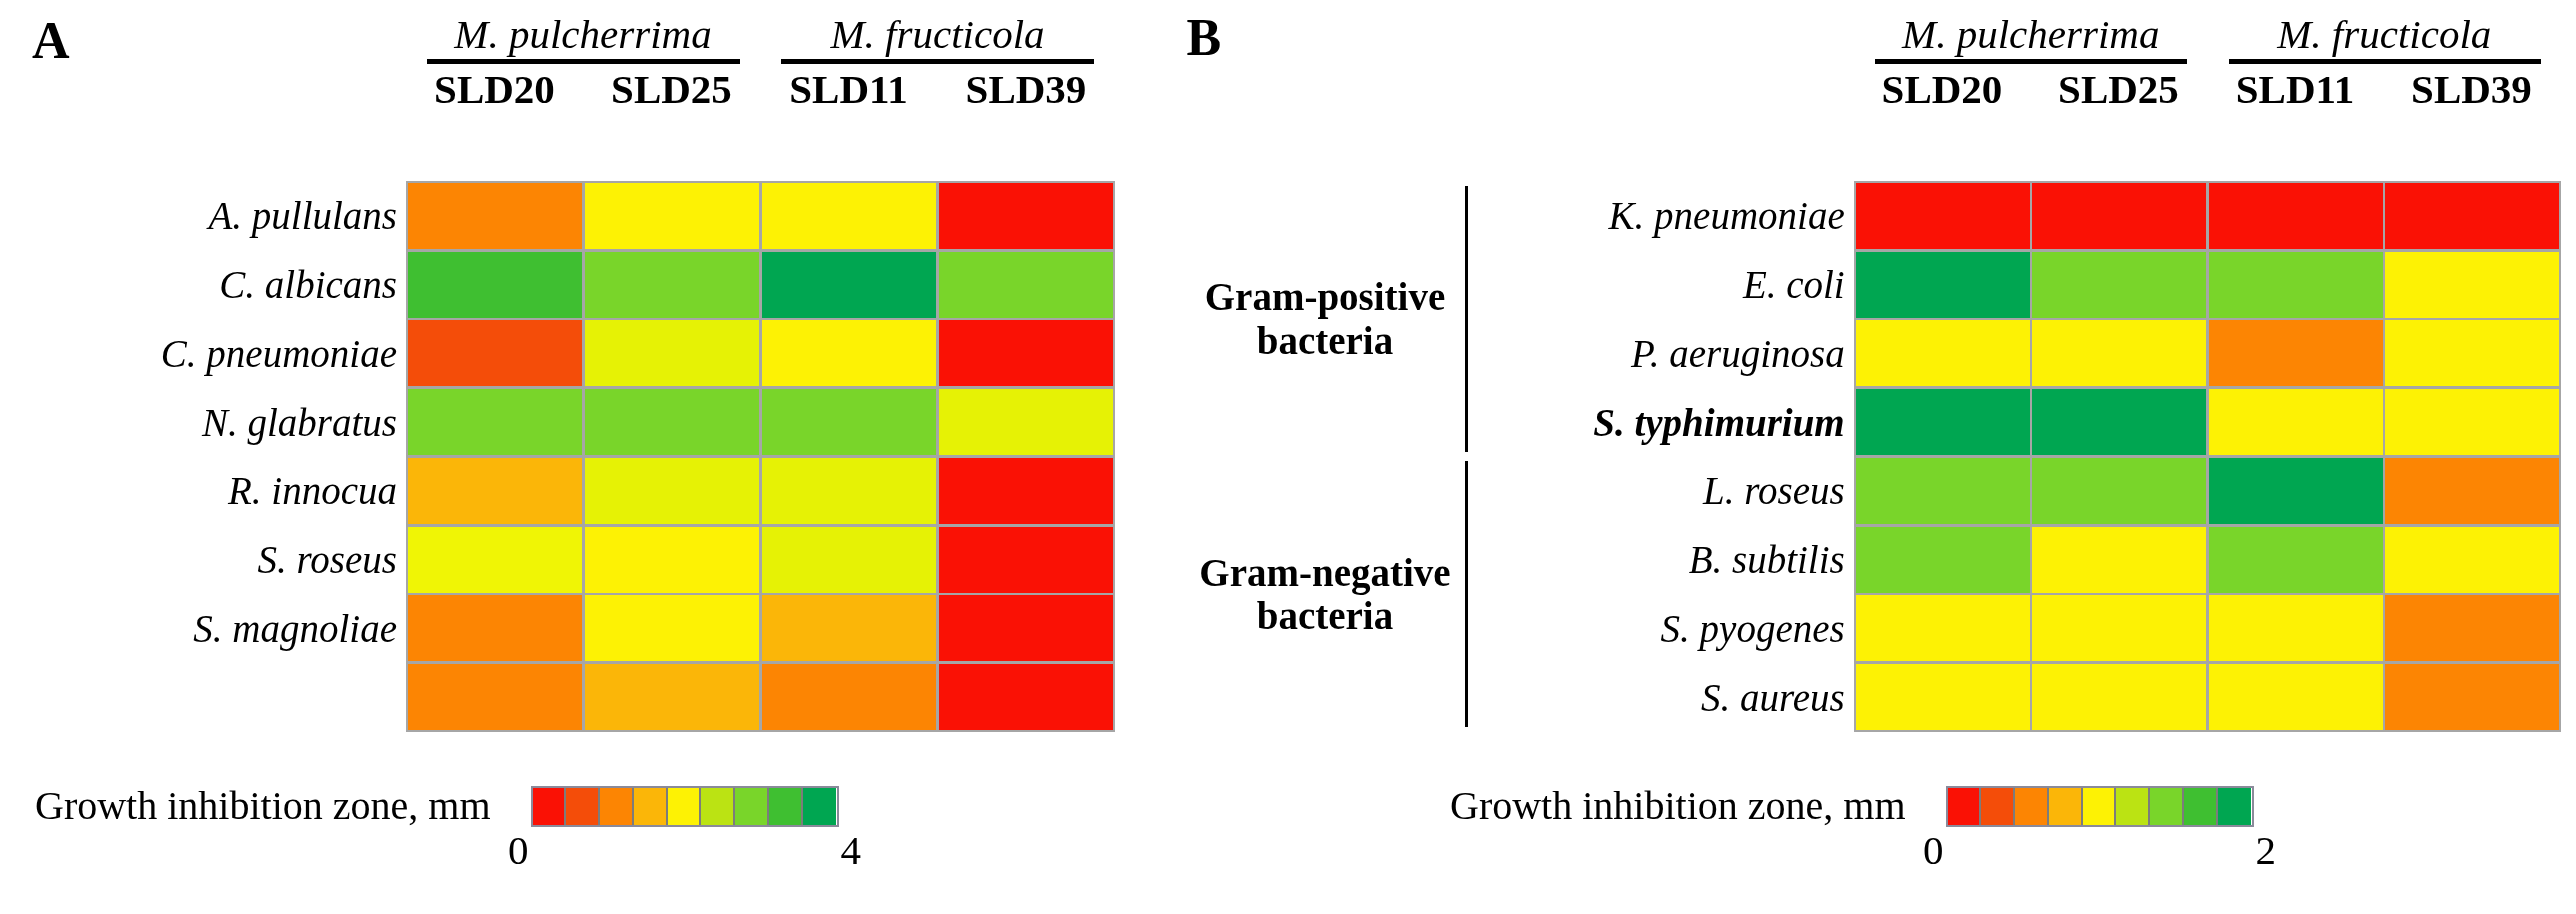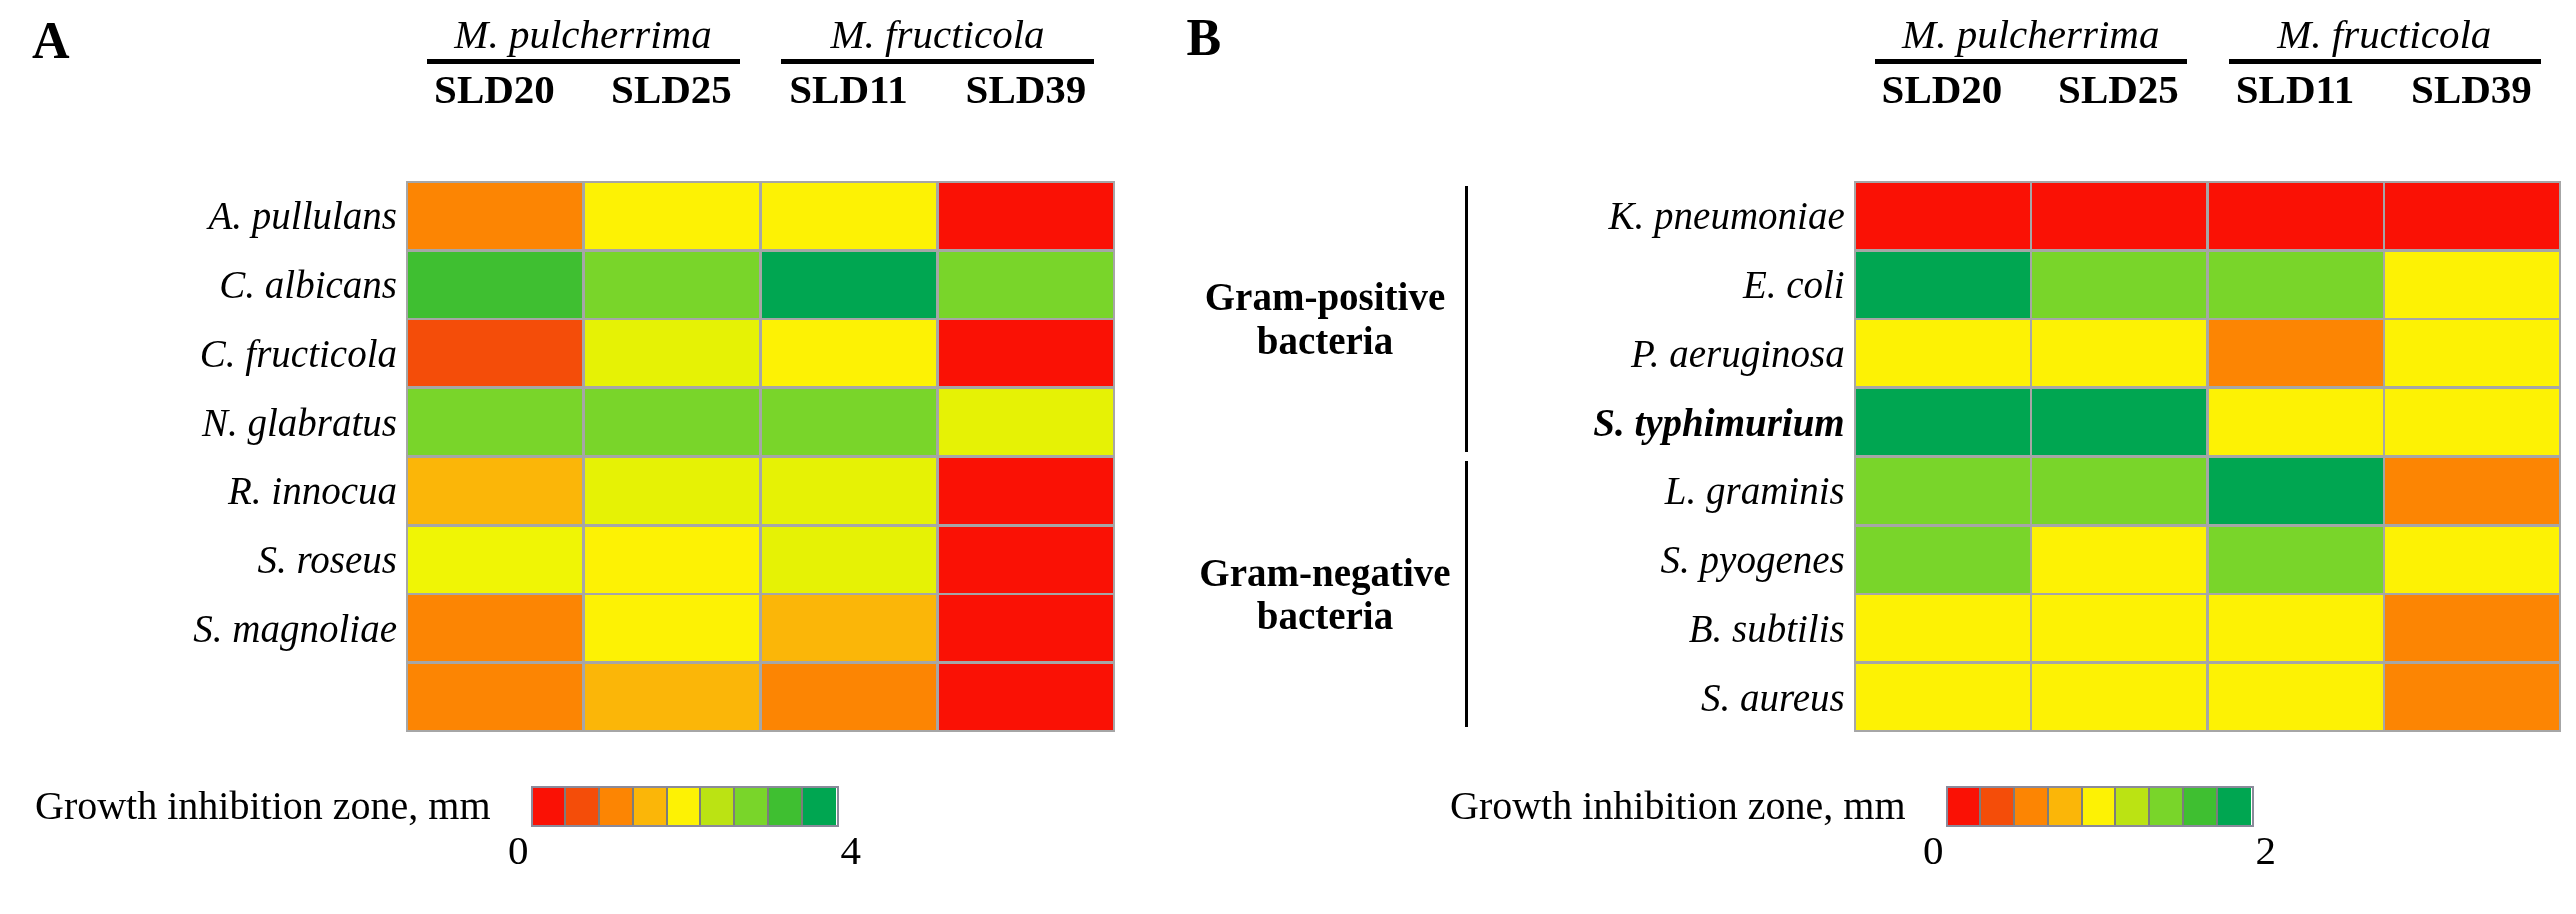--- a/index.html
+++ b/index.html
@@ -68,21 +68,21 @@
         <div class="strain" style="width:177px;">SLD20</div>
         <div class="strain" style="width:177px;">SLD25</div>
         <div class="strain" style="width:177px;">SLD11</div>
         <div class="strain" style="width:178px;">SLD39</div>
       </div>
     </div>
 
     <div class="rowlabels" id="a-rowlabels" style="left:13.3px;top:181px;width:393px;height:551px;">
         <div class="rowlabel" style="height: 12.5%;">A. pullulans</div>
         <div class="rowlabel" style="height: 12.5%;">C. albicans</div>
-        <div class="rowlabel" style="height: 12.5%;">C. fructicola</div>
+        <div class="rowlabel" style="height: 12.5%;">C. pneumoniae</div>
         <div class="rowlabel" style="height: 12.5%;">N. glabratus</div>
         <div class="rowlabel" style="height: 12.5%;">R. innocua</div>
         <div class="rowlabel" style="height: 12.5%;">S. roseus</div>
         <div class="rowlabel" style="height: 12.5%;">S. magnoliae</div>
       </div>
 
     <div class="grid" id="a-grid" style="left:406px;top:181px;width:709px;height:551px;grid-template-columns:repeat(4,1fr);grid-template-rows:repeat(8,1fr);">
         <div class="cell" style="background: rgb(252, 133, 3);"></div>
         <div class="cell" style="background: rgb(253, 242, 4);"></div>
         <div class="cell" style="background: rgb(253, 242, 4);"></div>
@@ -172,23 +172,23 @@
       </div>
 
     <div class="group-divider" style="left:293px;top:186px;height:266px;"></div>
     <div class="group-divider" style="left:293px;top:461px;height:266px;"></div>
 
     <div class="rowlabels" id="b-rowlabels" style="left:300px;top:181px;width:382px;height:551px;">
         <div class="rowlabel" style="height: 12.5%;">K. pneumoniae</div>
         <div class="rowlabel" style="height: 12.5%; text-align: center;">E. coli</div>
         <div class="rowlabel" style="height: 12.5%;">P. aeruginosa</div>
         <div class="rowlabel" style="height: 12.5%; font-weight: bold;">S. typhimurium</div>
-        <div class="rowlabel" style="height: 12.5%;">L. graminis</div>
+        <div class="rowlabel" style="height: 12.5%;">L. roseus</div>
+        <div class="rowlabel" style="height: 12.5%;">B. subtilis</div>
         <div class="rowlabel" style="height: 12.5%;">S. pyogenes</div>
-        <div class="rowlabel" style="height: 12.5%;">B. subtilis</div>
         <div class="rowlabel" style="height: 12.5%;">S. aureus</div>
       </div>
 
     <div class="grid" id="b-grid" style="left:682px;top:181px;width:707px;height:551px;grid-template-columns:repeat(4,1fr);grid-template-rows:repeat(8,1fr);">
         <div class="cell" style="background: rgb(250, 17, 5);"></div>
         <div class="cell" style="background: rgb(250, 17, 5);"></div>
         <div class="cell" style="background: rgb(250, 17, 5);"></div>
         <div class="cell" style="background: rgb(250, 17, 5);"></div>
         <div class="cell" style="background: rgb(0, 166, 81);"></div>
         <div class="cell" style="background: rgb(121, 213, 42);"></div>

